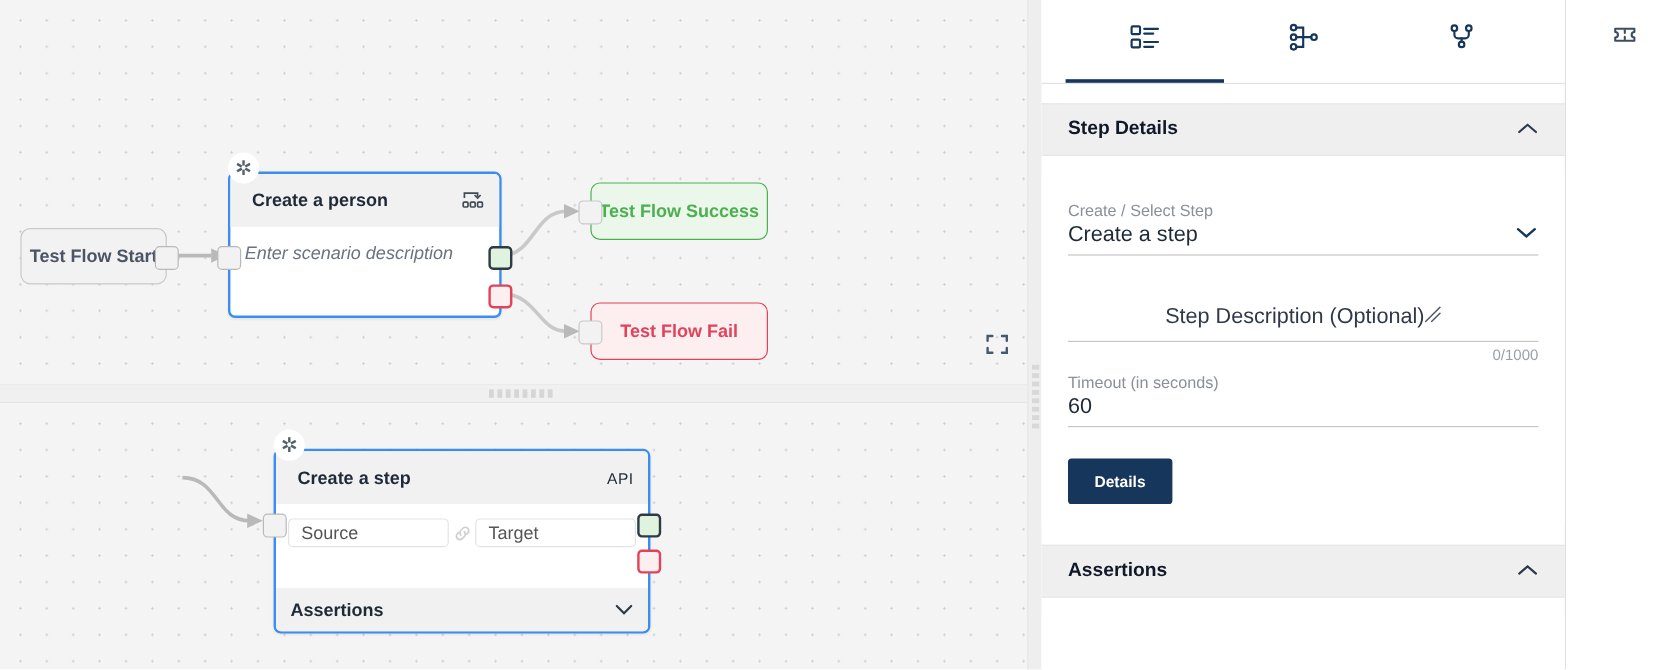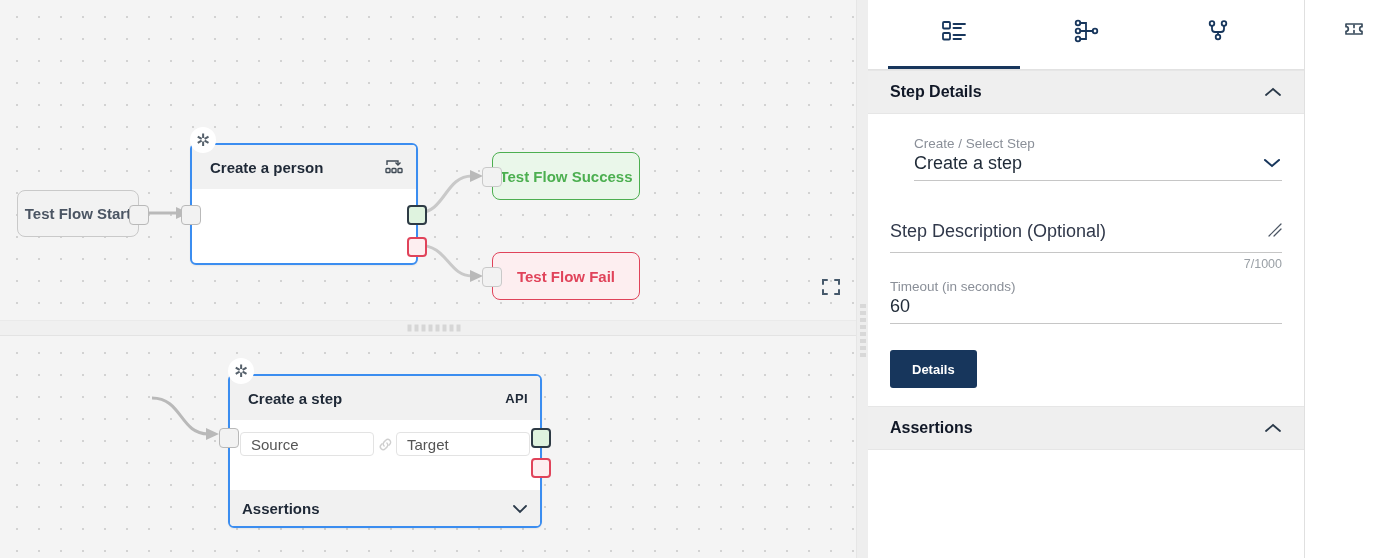--- a/index.html
+++ b/index.html
@@ -76,21 +76,21 @@
     overflow: visible;
   }
   .node-head {
     background: #f1f1f1;
     height: 44px;
     display: flex; align-items: center; justify-content: space-between;
     padding: 0 12px 0 18px;
     font-size: 15px; font-weight: 700; color: #1f2937;
     border-radius: 4px 4px 0 0;
   }
-  .node-head .api-tag { font-size: 13px; font-weight: 700; color: #1f2937; letter-spacing: .4px; margin-left: 12px; }
+  .node-head .api-tag { font-size: 13px; font-weight: 400; color: #1f2937; letter-spacing: .4px; margin-left: 12px; }
   .node-body { padding: 10px 12px; }
   .node-desc {
     font-size: 15px; font-style: italic; color: #6b7280;
   }
   .node-foot {
     background: #f1f1f1;
     height: 36px;
     display: flex; align-items: center; justify-content: space-between;
     padding: 0 12px;
     font-size: 15px; font-weight: 700; color: #1f2937;
@@ -135,20 +135,21 @@
 
   svg.wire { position: absolute; left: 0; top: 0; overflow: visible; pointer-events: none; }
 
   
   .right-panel {
     width: 437px; flex: 0 0 437px; height: 558px;
     background: #ffffff;
     position: relative;
     display: flex; flex-direction: column;
     border-right: 1px solid #e0e0e0;
+    gap: 16px;
   }
   .tabs {
     height: 70px; display: flex; align-items: stretch;
     padding: 0 20px;
     border-bottom: 1px solid #e2e2e2;
     background: #fff;
   }
   .tab {
     flex: 1; display: flex; align-items: center; justify-content: center;
     color: #1b3a63; cursor: pointer;
@@ -242,20 +243,23 @@
             <svg width="20" height="18" viewBox="0 0 20 18" fill="none" stroke="#3f4a55" stroke-width="1.4">
               <path d="M3 7 L3 3 L14 3 L14 6"></path>
               <polyline points="11.5,4.5 14,7 16.5,4.5" fill="none"></polyline>
               <rect x="2" y="10.5" width="4" height="4" rx="0.8"></rect>
               <rect x="8" y="10.5" width="4" height="4" rx="0.8"></rect>
               <rect x="14" y="10.5" width="4" height="4" rx="0.8"></rect>
             </svg>
           </span>
         </div>
 
+        <div class="node-body" style="padding-top:14px;">
+          <div class="node-desc">Enter scenario description</div>
+        </div>
 
         <span class="port in" style="top:60px;"></span>
         <span class="port out ok" style="top:60px;"></span>
         <span class="port out bad" style="top:92px;"></span>
       </div>
 
       <div class="node node-terminal fail" style="left:492px; top:252px; width:148px; height:48px;">
         <span class="port in" style="top:14px; background:#f2f2f2; border-color:#c9c9c9;"></span>
         <span>Test Flow Fail</span>
       </div>
@@ -390,43 +394,43 @@
       <span>Step Details</span>
       <span class="chev">
         <svg width="18" height="11" viewBox="0 0 18 11" fill="none" stroke="#2b3a4a" stroke-width="1.8" stroke-linecap="round">
           <polyline points="2,8 9,2 16,8"></polyline>
         </svg>
       </span>
     </div>
 
     <div class="section-body">
 
-      <div class="field" style="margin-bottom:40px;margin-left:24px;">
+      <div class="field" style="margin-bottom:40px;">
         <div class="field-label">Create / Select Step</div>
         <div class="field-value-row">
           <span class="field-value">Create a step</span>
           <span class="caret-down">
             <svg width="20" height="12" viewBox="0 0 20 12" fill="none" stroke="#17365c" stroke-width="2" stroke-linecap="round">
               <polyline points="3,3 10,9 17,3"></polyline>
             </svg>
           </span>
         </div>
       </div>
 
       <div class="field">
-        <div class="field-value-row" style="padding-bottom:10px;">
+        <div class="field-value-row" style="padding-bottom:10px;justify-content:center;">
           <span class="field-big-label">Step Description (Optional)</span>
           <span class="resize-grip">
             <svg width="14" height="14" viewBox="0 0 14 14" fill="none" stroke="#4b5563" stroke-width="1.2" stroke-linecap="round">
               <line x1="13" y1="1" x2="1" y2="13"></line>
               <line x1="13" y1="6" x2="6" y2="13"></line>
             </svg>
           </span>
         </div>
-        <div class="counter">7/1000</div>
+        <div class="counter">0/1000</div>
       </div>
 
       <div class="field" style="margin-top:2px;">
         <div class="field-label">Timeout (in seconds)</div>
         <div class="field-value-row">
           <span class="field-value">60</span>
         </div>
       </div>
 
       <button class="btn-primary">Details</button>

